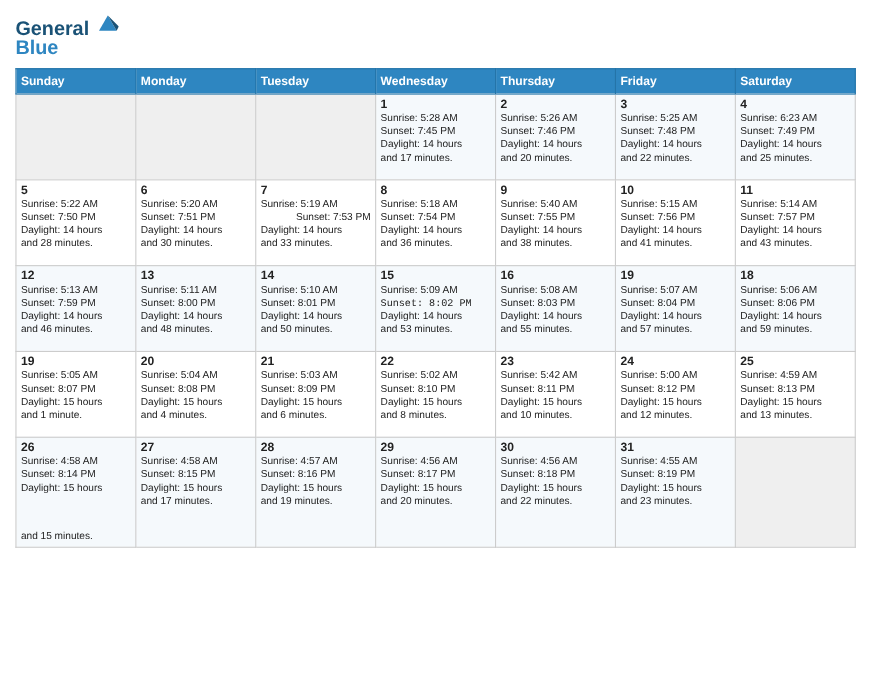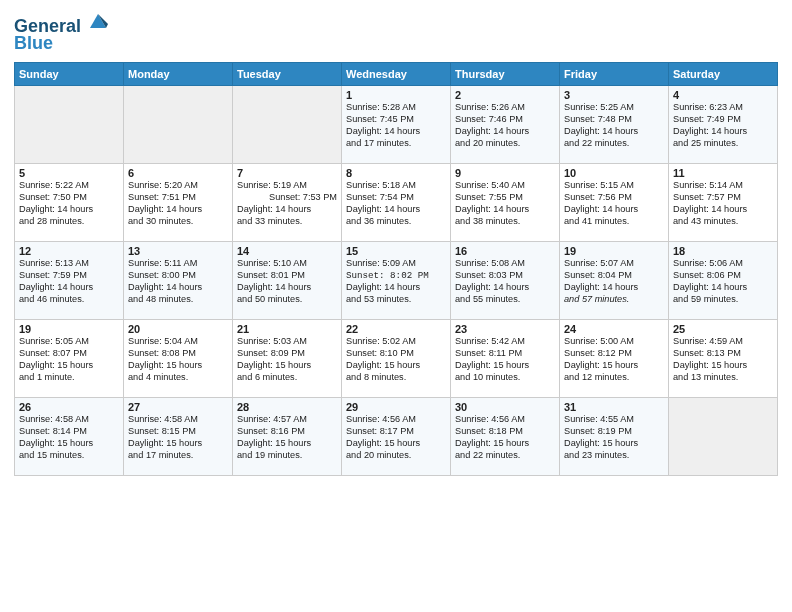--- a/index.html
+++ b/index.html
@@ -239,21 +239,21 @@
             <div style="line-height: 1.3;">Sunrise: 5:08 AM</div>
             <div style="line-height: 1.3;">Sunset: 8:03 PM</div>
             <div style="line-height: 1.3;">Daylight: 14 hours</div>
             <div style="line-height: 1.3;">and 55 minutes.</div>
           </td>
           <td>
             <span class="day-num">19</span>
             <div style="line-height: 1.3;">Sunrise: 5:07 AM</div>
             <div style="line-height: 1.3;">Sunset: 8:04 PM</div>
             <div style="line-height: 1.3;">Daylight: 14 hours</div>
-            <div style="line-height: 1.3; font-style: italic;">and 57 minutes.</div>
+            <div style="line-height: 1.3;">and 57 minutes.</div>
           </td>
           <td>
             <span class="day-num">18</span>
             <div style="line-height: 1.3;">Sunrise: 5:06 AM</div>
             <div style="line-height: 1.3;">Sunset: 8:06 PM</div>
             <div style="line-height: 1.3;">Daylight: 14 hours</div>
             <div style="line-height: 1.3;">and 59 minutes.</div>
           </td>
         </tr>
         <tr>
@@ -306,21 +306,21 @@
             <div style="line-height: 1.3;">Daylight: 15 hours</div>
             <div style="line-height: 1.3;">and 13 minutes.</div>
           </td>
         </tr>
         <tr>
           <td>
             <span class="day-num">26</span>
             <div style="line-height: 1.3;">Sunrise: 4:58 AM</div>
             <div style="line-height: 1.3;">Sunset: 8:14 PM</div>
             <div style="line-height: 1.3;">Daylight: 15 hours</div>
-            <div style="line-height: 1.3;">and 15 minutes.</div>
+            <div style="line-height: 1.3; margin-top: 32px;">and 15 minutes.</div>
           </td>
           <td>
             <span class="day-num">27</span>
             <div style="line-height: 1.3;">Sunrise: 4:58 AM</div>
             <div style="line-height: 1.3;">Sunset: 8:15 PM</div>
             <div style="line-height: 1.3;">Daylight: 15 hours</div>
             <div style="line-height: 1.3;">and 17 minutes.</div>
           </td>
           <td>
             <span class="day-num">28</span>

